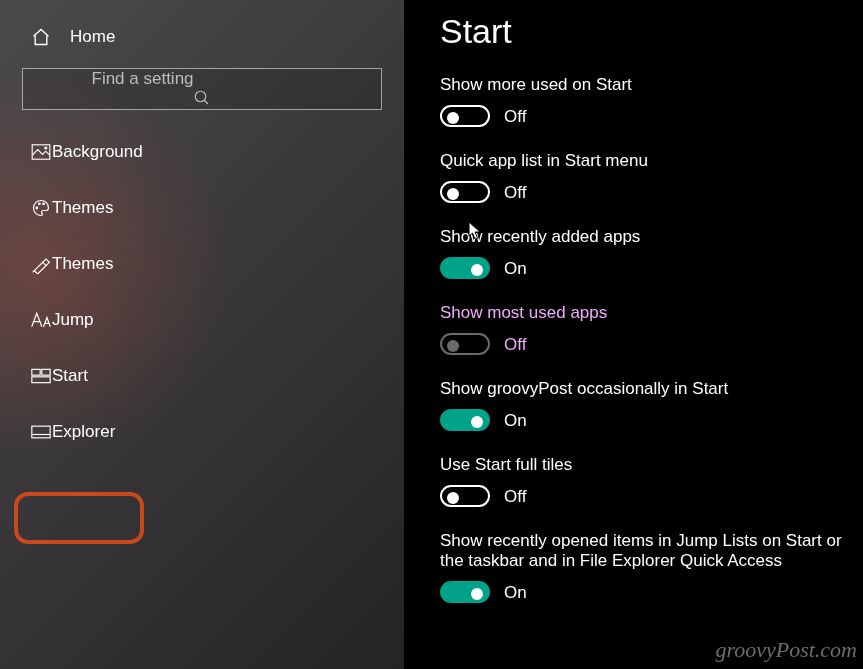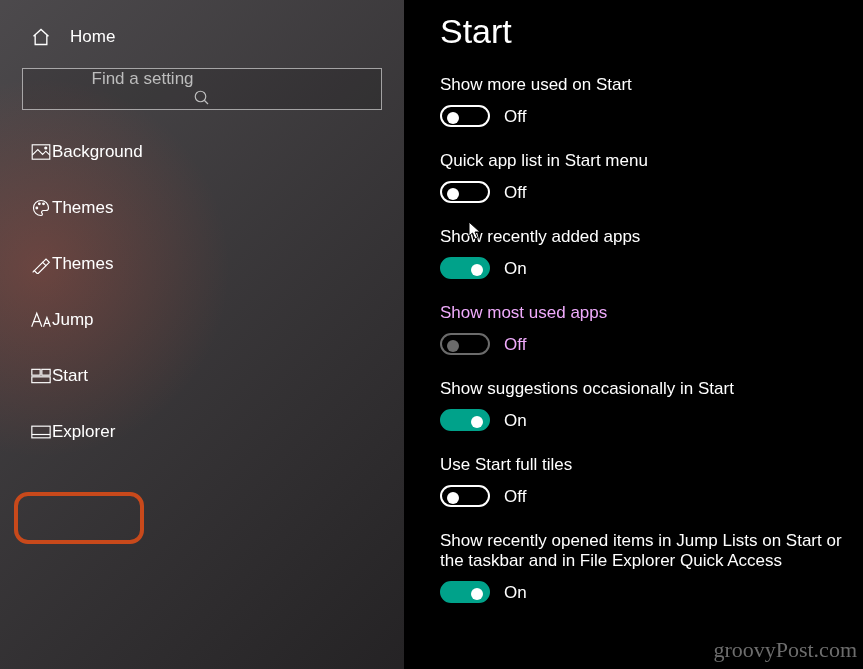--- a/index.html
+++ b/index.html
@@ -126,20 +126,21 @@
     width: 14px; height: 20px;
     pointer-events: none;
   }
 
   .watermark {
     position: absolute;
     right: 6px; bottom: 6px;
     font-family: Georgia, 'Times New Roman', serif;
     font-size: 22px;
     color: #6d6d6d;
+    font-style: italic;
   }
 </style>
 </head>
 <body>
 
 <div class="app">
 
   <div class="sidebar">
 
     <div class="side-row">
@@ -270,21 +271,21 @@
       <div class="setting-label">Show most used apps</div>
       <div class="toggle-row">
         <div class="toggle disabled">
             <div class="knob"></div>
           </div>
         <span class="state-text">Off</span>
       </div>
     </div>
 
     <div class="setting">
-      <div class="setting-label">Show suggestions occasionally in Start</div>
+      <div class="setting-label">Show groovyPost occasionally in Start</div>
       <div class="toggle-row">
         <div class="toggle on">
             <div class="knob"></div>
           </div>
         <span class="state-text">On</span>
       </div>
     </div>
 
     <div class="setting">
       <div class="setting-label">Use Start full tiles</div>

